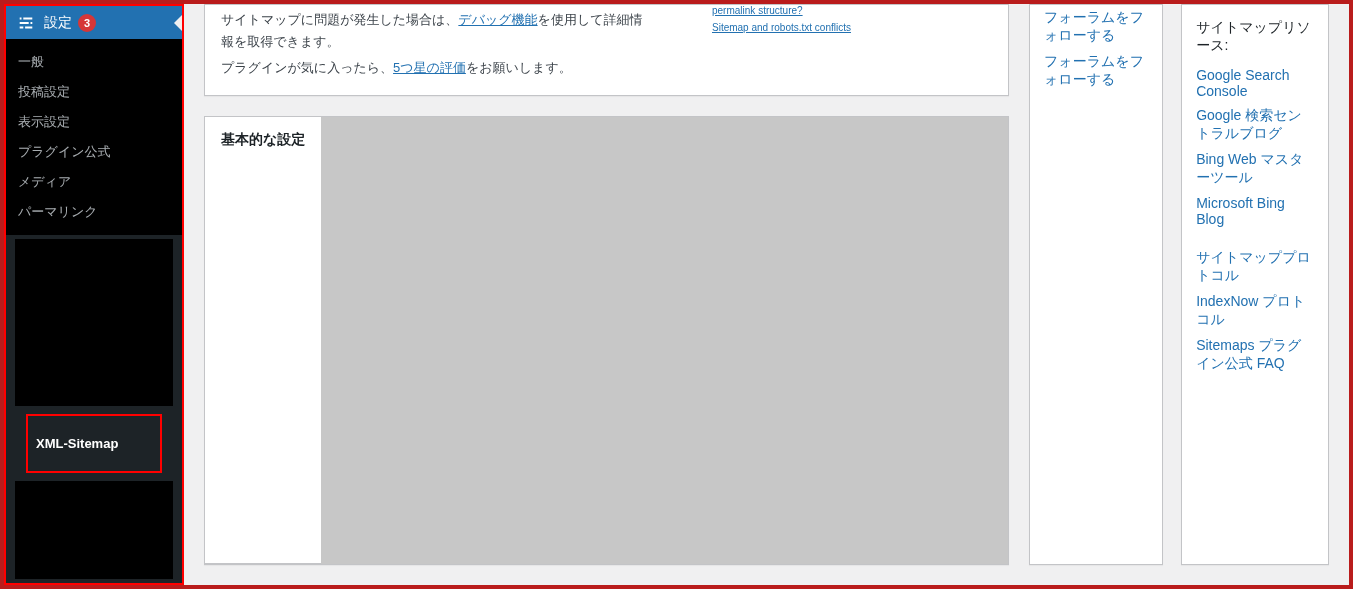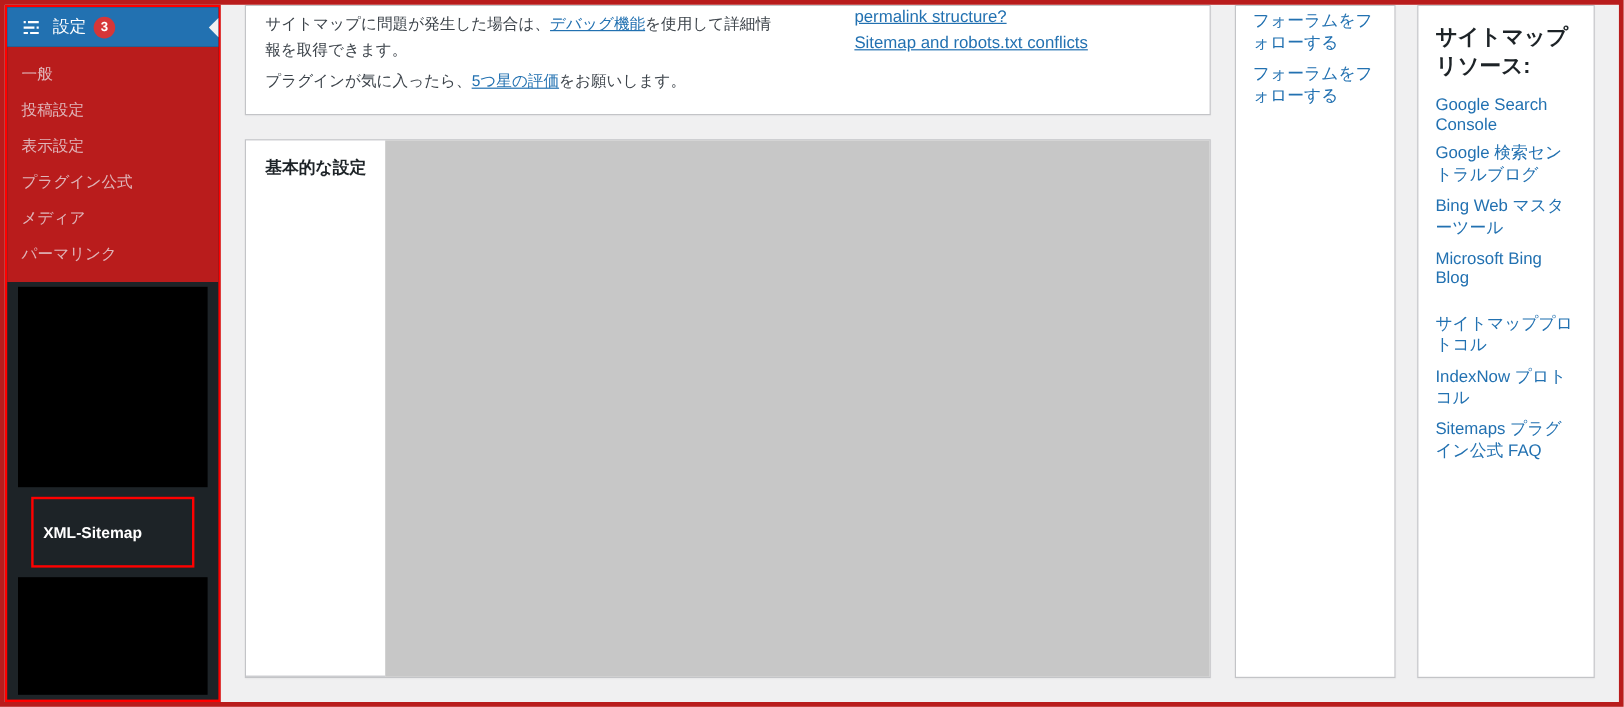--- a/index.html
+++ b/index.html
@@ -7,51 +7,51 @@
 .container { width: 1353px; height: 589px; display: flex; border: 4px solid #b91c1c; position: relative; overflow: hidden; }
 
 
 .sidebar { width: 180px; background: #1d2327; color: #f0f0f1; border: 2px solid #ff0000; box-sizing: border-box; display: flex; flex-direction: column; }
 .sidebar-header { background: #2271b1; color: #fff; height: 34px; display: flex; align-items: center; padding: 0 10px; font-weight: 400; font-size: 14px; position: relative; }
 .sidebar-header .icon-slot { width: 20px; height: 20px; display: inline-flex; align-items: center; justify-content: center; margin-right: 8px; }
 .sidebar-header .icon-slot svg { fill: #fff; }
 .badge { display: inline-flex; align-items: center; justify-content: center; min-width: 18px; height: 18px; border-radius: 9px; background: #d63638; color: #fff; font-size: 11px; font-weight: 600; margin-left: 6px; padding: 0 5px; }
 .sidebar-header .chevron { position: absolute; right: 0; top: 50%; transform: translateY(-50%); width: 0; height: 0; border-top: 8px solid transparent; border-bottom: 8px solid transparent; border-right: 8px solid #f0f0f1; }
 
-.submenu { background: #b91c1c; padding: 8px 0; }
+.submenu { background: #000000; padding: 8px 0; }
 .submenu-item { display: block; color: rgba(240,246,252,.7); padding: 6px 12px; font-size: 13px; cursor: pointer; }
 
 .blackbox { background: #000; width: calc(100% - 18px); margin: 4px 9px; }
 .blackbox.tall { height: 170px; }
 .blackbox.mid { height: 100px; }
 
 .xml-row { margin: 4px 20px; padding: 20px 8px; color: #fff; font-weight: 700; font-size: 13px; border: 2px solid #ff0000; cursor: pointer; }
 
 
 .main { flex: 1; background: #f0f0f1; padding: 0 20px 20px 20px; display: flex; gap: 20px; overflow: hidden; }
 .main-left { flex: 1; display: flex; flex-direction: column; }
 .main-right { width: 300px; display: flex; flex-direction: row; gap: 18px; }
 
 .panel { background: #fff; border: 1px solid #c3c4c7; box-shadow: 0 1px 1px rgba(0,0,0,.04); }
 .top-panel { padding: 0 16px 16px 16px; margin-bottom: 20px; }
 .top-content { display: flex; gap: 58px; }
 .top-left { flex: 1; }
 .top-right { width: 280px; }
 .para { font-size: 13px; line-height: 1.7; color: #3c434a; margin-top: 4px; }
 a.link { color: #2271b1; text-decoration: underline; cursor: pointer; }
-.top-right .link { display: block; margin-bottom: 6px; font-size: 14px; }
+.top-right .link { display: block; margin-bottom: 6px; font-size: 10px; }
 
 .settings-panel { flex: 1; display: flex; flex-direction: row; }
 .settings-header { padding: 14px 16px; font-weight: 700; font-size: 14px; border-bottom: 1px solid #c3c4c7; }
 .settings-body { flex: 1; background: #c7c7c7; }
 
 .side-panel { padding: 0 14px 14px 14px; }
 .side-links { display: flex; flex-direction: column; }
 .side-links .link { display: block; padding: 4px 0; font-size: 14px; text-decoration: none; }
-.side-title { font-weight: 700; font-size: 18px; padding: 14px 0 8px 0; }
+.side-title { font-weight: 400; font-size: 14px; padding: 14px 0 8px 0; }
 .spacer { height: 14px; }
 </style>
 </head>
 <body>
 
 <div class="container">
 
   <div class="sidebar">
     <div class="sidebar-header">
       <span class="icon-slot">

